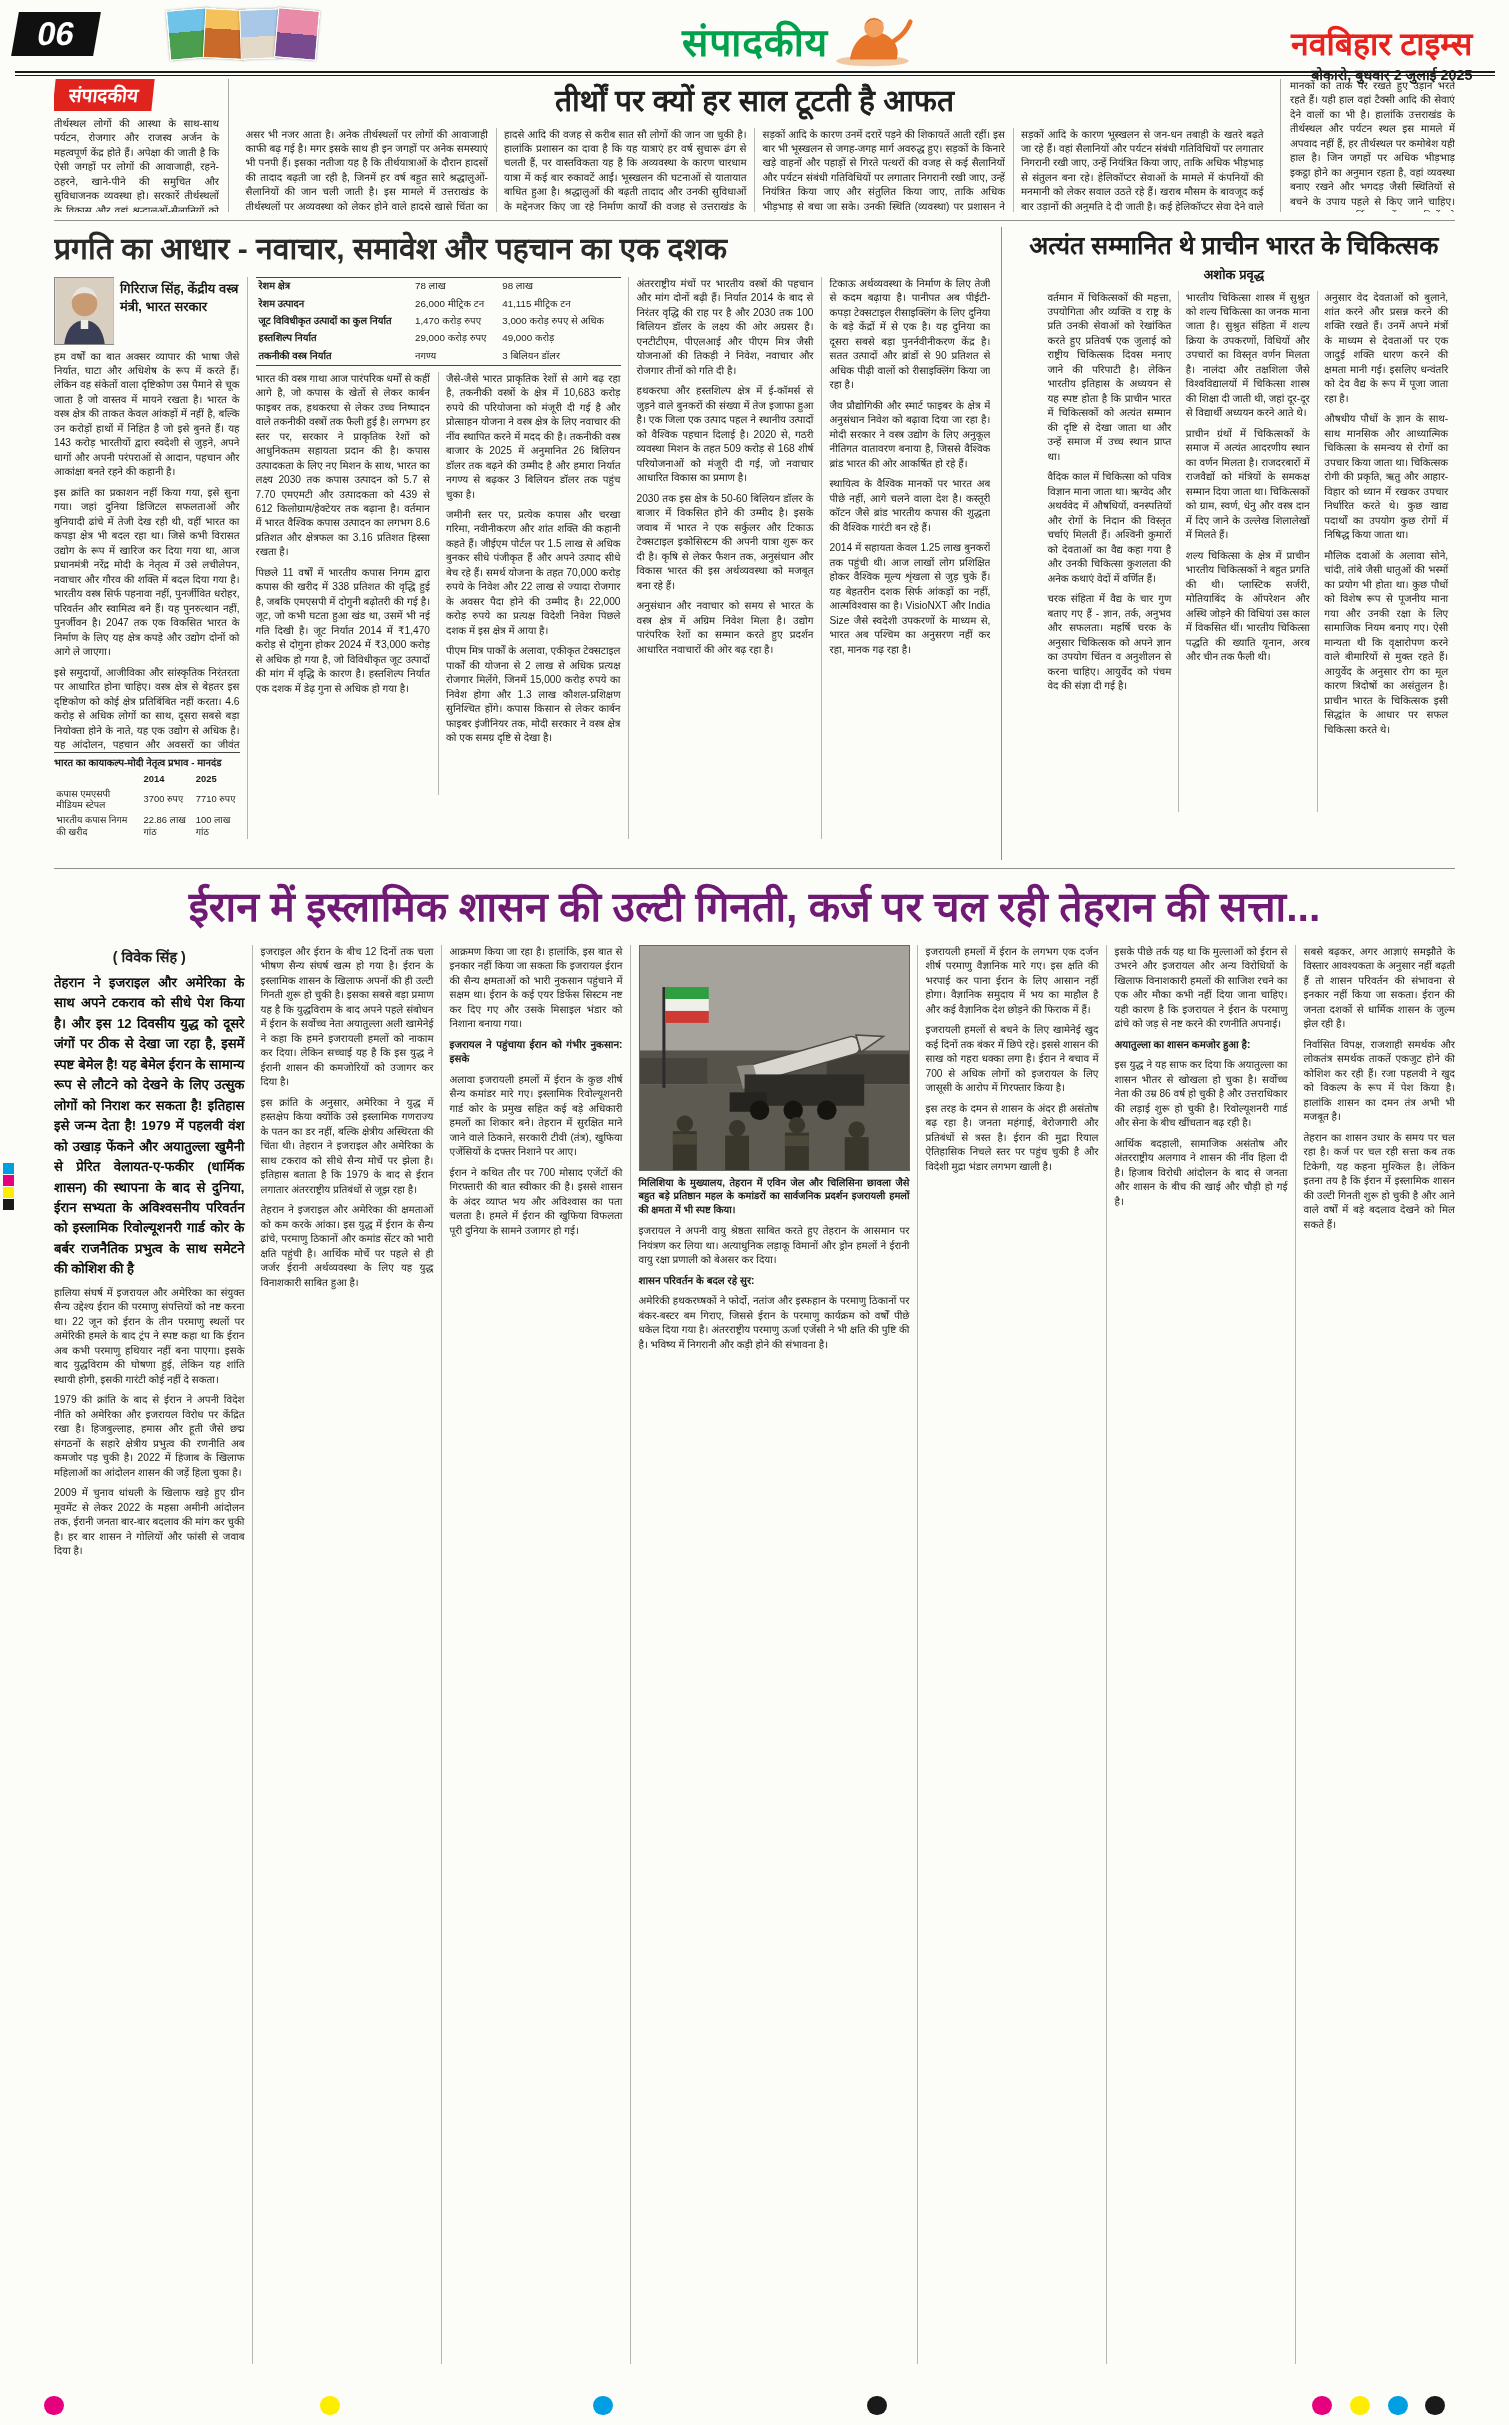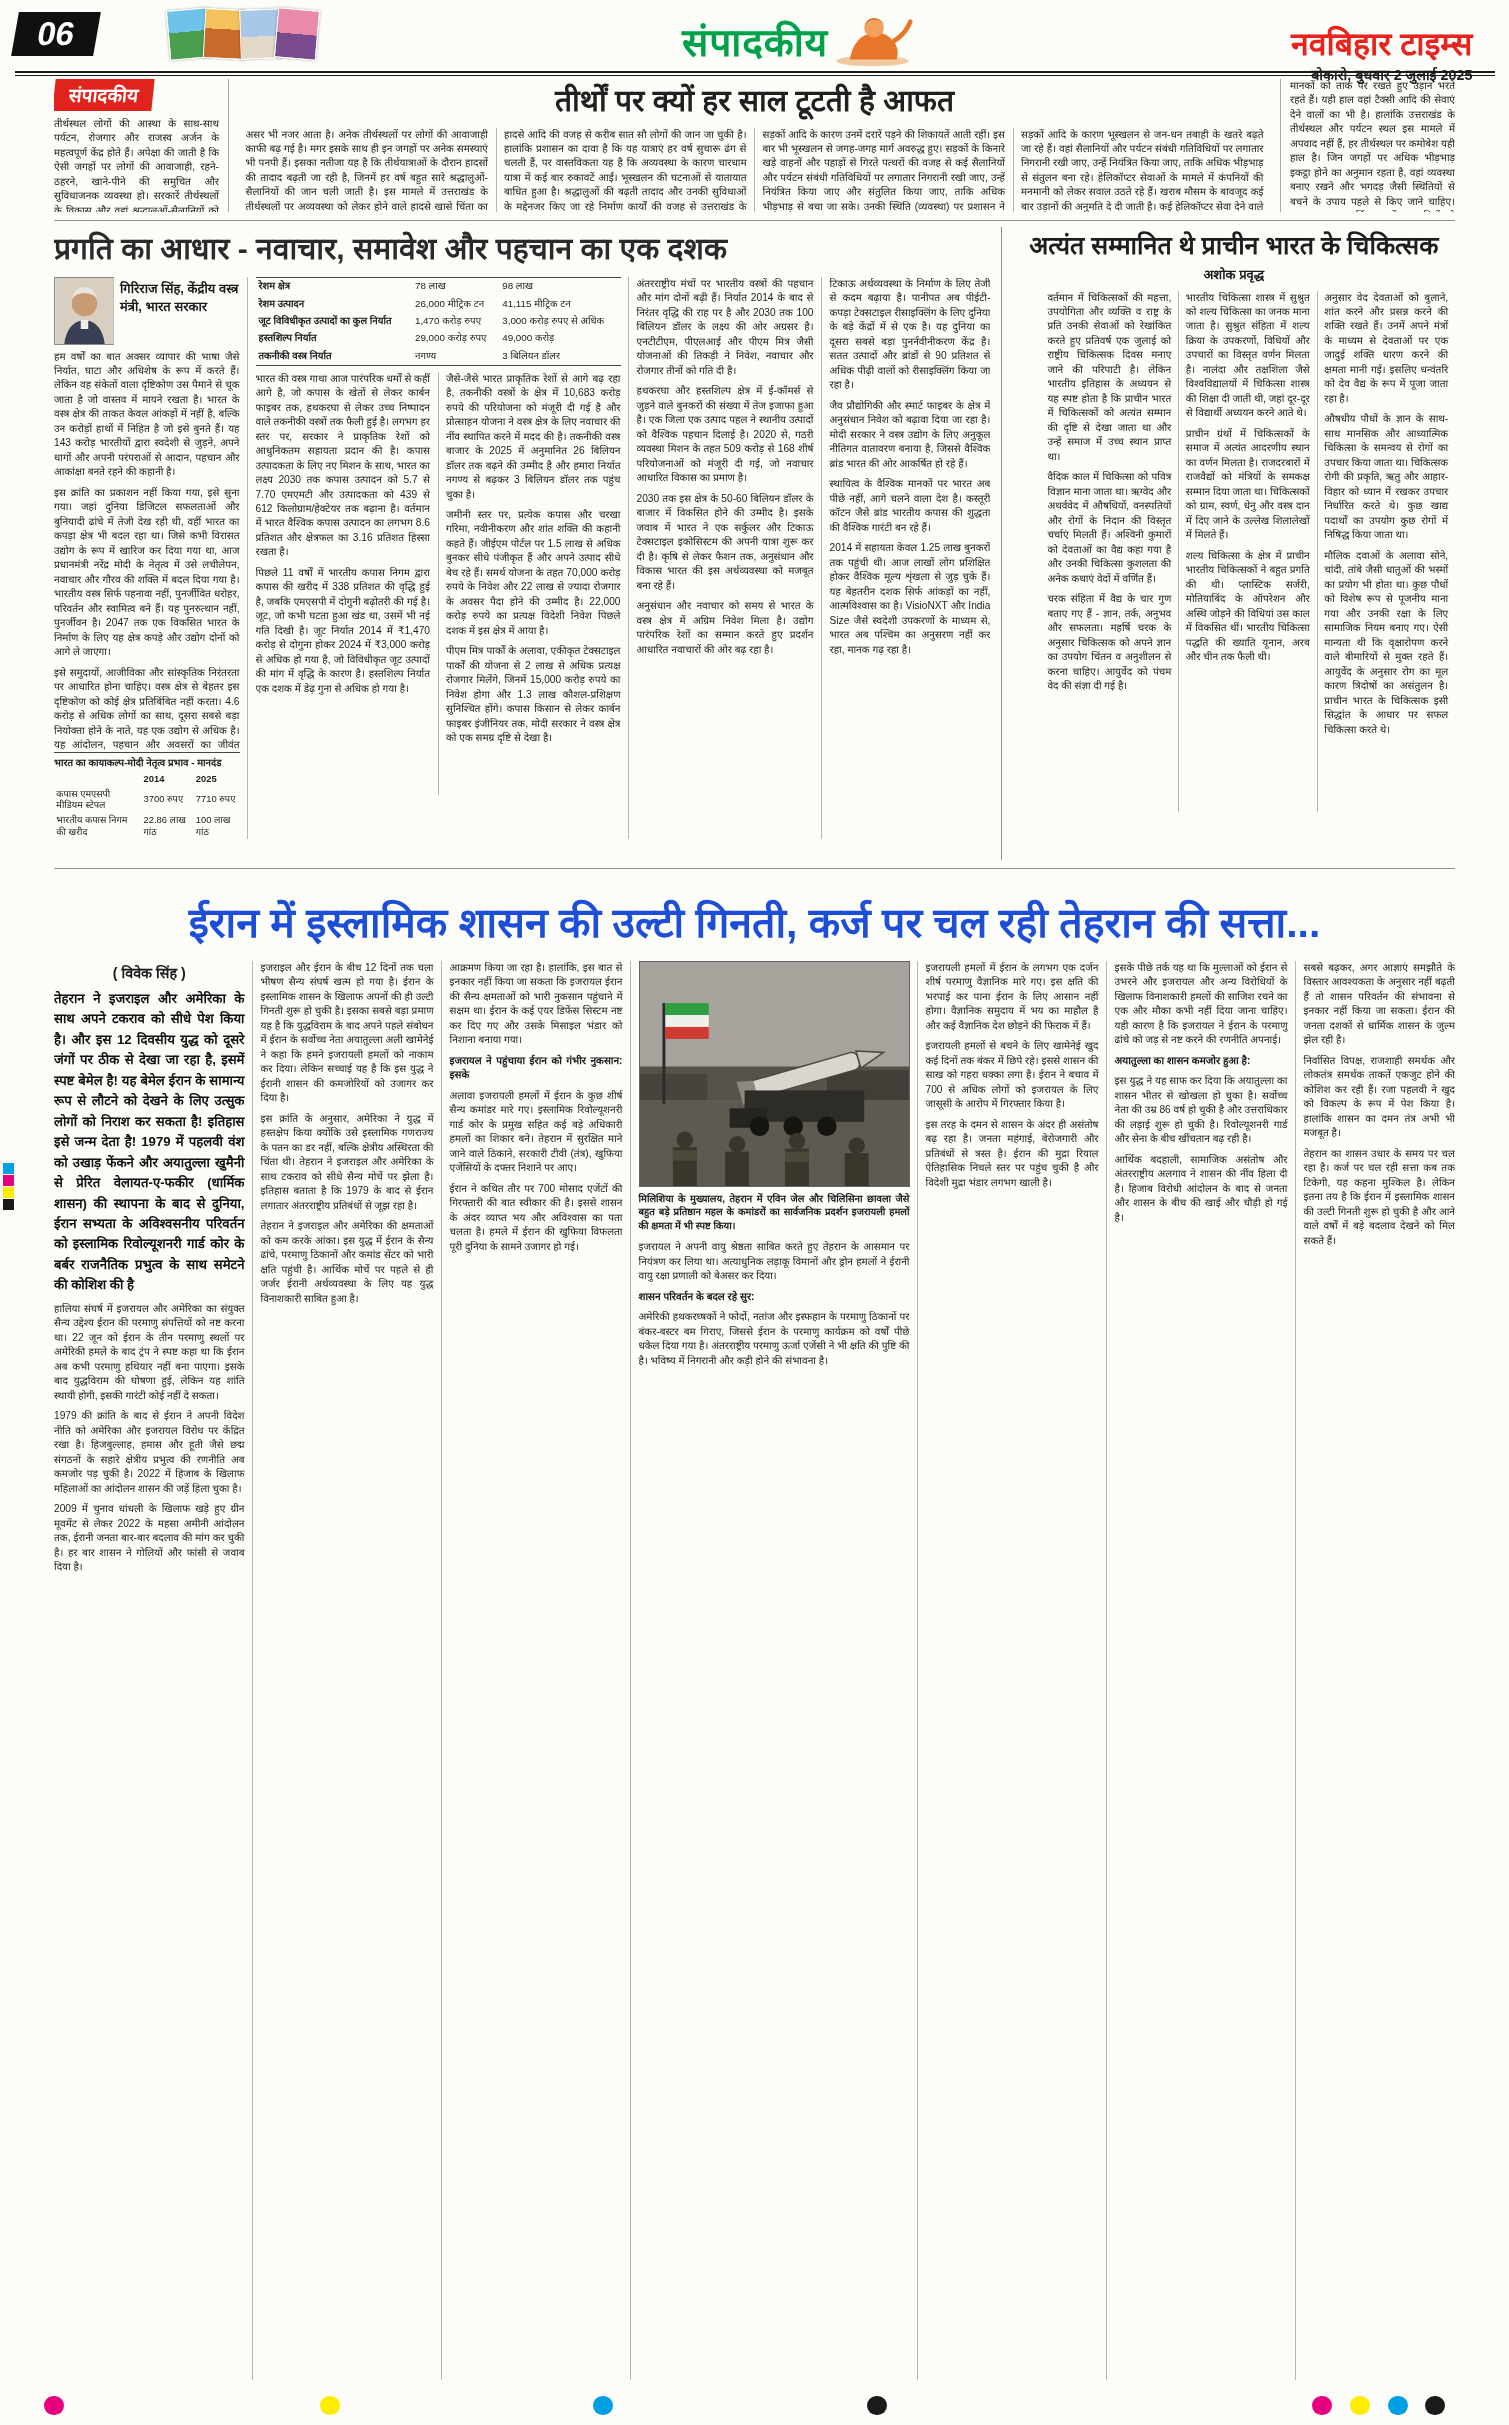--- a/index.html
+++ b/index.html
@@ -78,21 +78,21 @@
   .b-right { flex:1; border-left:0.8px solid #8f8f8f; padding-left:10.6px; overflow:hidden; }
   .b-right h2 { margin:3px 0 4.5px; font-size:25px; font-weight:bold; text-align:center; line-height:1.22; color:#1e1e1e; }
   .a3-author { text-align:center; font-size:13px; font-weight:bold; margin-bottom:7.5px; }
   .b3cols { display:flex; height:521px; overflow:hidden;margin-left:28px; }
   .b3cols .col { flex:1; overflow:hidden; padding:0 6.8px; }
   .b3cols .col + .col { border-left:0.8px solid #b5b5b5; }
 
   
   .sec-c { position:absolute; top:868px; left:54px; width:1401px; height:1502px;
     border-top:0.8px solid #8f8f8f; padding-top:6px; }
-  .sec-c h1 { margin:18px 0 12px; font-size:41px; font-weight:bold; text-align:center; color:#1d4ed8; }
+  .sec-c h1 { margin:2px 0 12px; font-size:41px; font-weight:bold; text-align:center; color:#701a75; }
   .c-cols { display:flex; height:1419px; overflow:hidden; }
   .c-cols .col { overflow:hidden; padding:0 7.5px; }
   .c-cols .col + .col { border-left:0.8px solid #b5b5b5; }
   .c1 { width:198px; padding-left:0 !important; }
   .c2,.c3,.c5,.c6 { width:189px; }
   .c4 { width:287px; }
   .c7 { flex:1; padding-right:0 !important; }
   .byline { text-align:center; font-size:14.3px; font-weight:bold; margin:1.5px 0 7.5px; }
   .iran-photo { width:100%; height:226px; border:0.8px solid #666; margin-bottom:4.5px; }
   .caption { font-size:9.8px; font-weight:bold; line-height:1.4; text-align:justify; margin-bottom:7.5px; }

